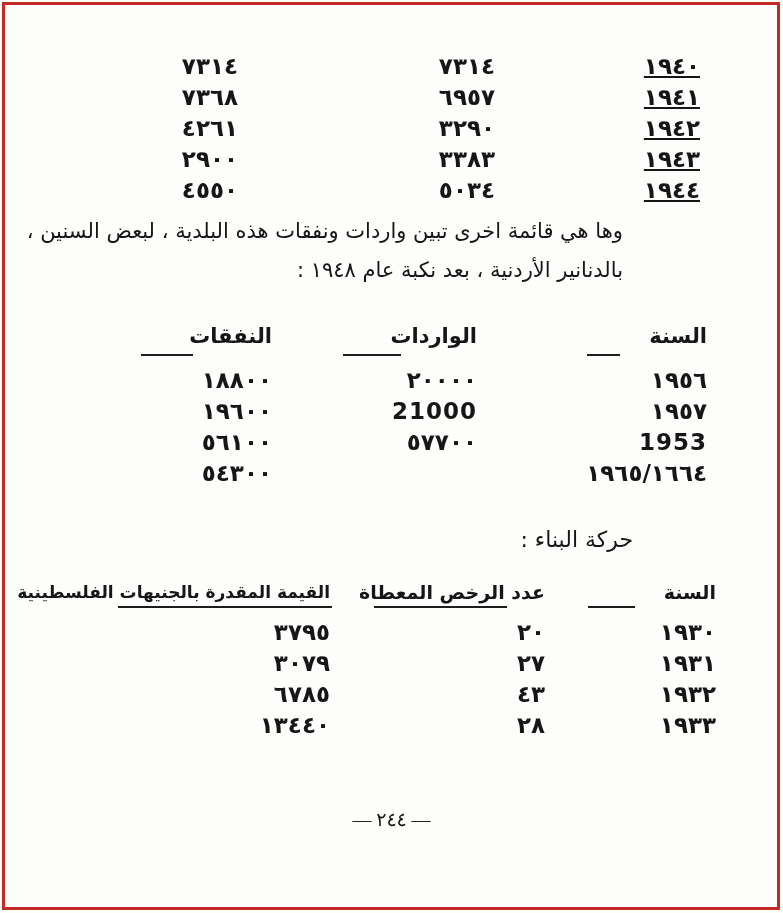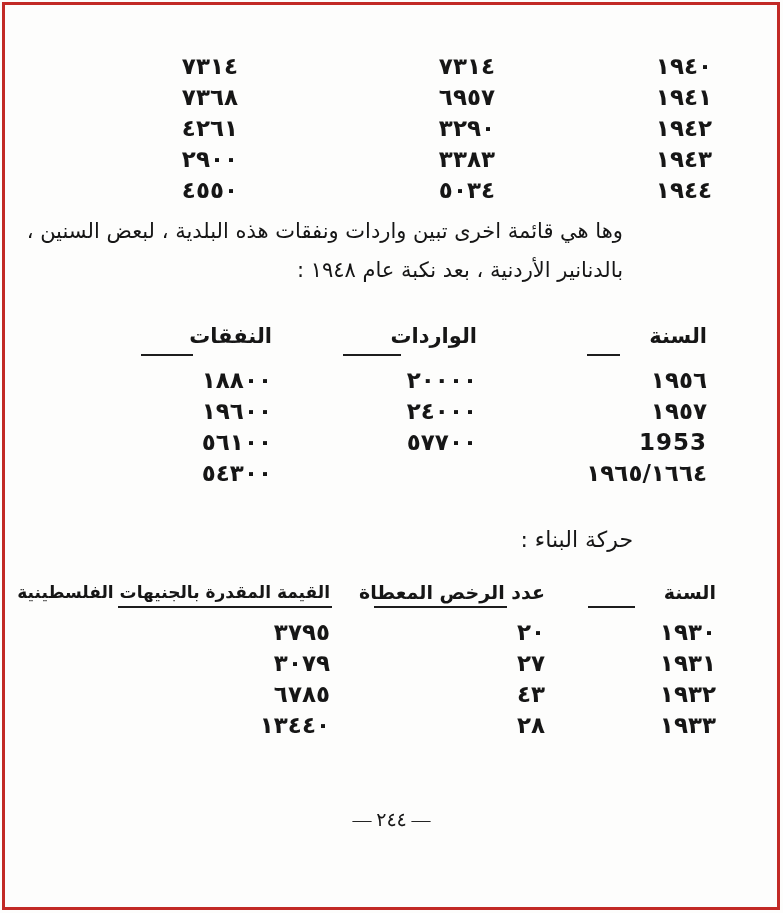--- a/index.html
+++ b/index.html
@@ -14,21 +14,21 @@
     border:3px solid #c22a26; pointer-events:none;
   }
   
   .tbl { position:absolute; left:0; width:100%; }
   .row { position:relative; height:31px; }
   .cell {
     position:absolute; top:0; white-space:nowrap;
     font-size:23px; line-height:28px; font-weight:700; letter-spacing:1px;
   }
   
-  .col-a { left:502px; width:210px; }
+  .col-a { left:490px; width:210px;text-decoration:underline; }
   .col-b { left:285px; width:210px; }
   .col-c { left:28px;  width:210px; }
   
   .col-d { left:497px; width:210px; }
   .col-e { left:267px; width:210px; }
   .col-f { left:62px;  width:210px; }
   
   .col-g { left:506px; width:210px; }
   .col-h { left:335px; width:210px; }
   .col-i { left:120px; width:210px; }
@@ -115,21 +115,21 @@
   <div class="rule u-exp"></div>
 
   <div class="tbl t2">
     <div class="row">
       <div class="cell col-d">١٩٥٦</div>
       <div class="cell col-e">٢٠٠٠٠</div>
       <div class="cell col-f">١٨٨٠٠</div>
     </div>
     <div class="row">
       <div class="cell col-d">١٩٥٧</div>
-      <div class="cell col-e">٢٤٠٠٠</div>
+      <div class="cell col-e">21000</div>
       <div class="cell col-f">١٩٦٠٠</div>
     </div>
     <div class="row">
       <div class="cell col-d">1953</div>
       <div class="cell col-e">٥٧٧٠٠</div>
       <div class="cell col-f">٥٦١٠٠</div>
     </div>
     <div class="row">
       <div class="cell col-d">١٩٦٥/١٦٦٤</div>
       <div class="cell col-f">٥٤٣٠٠</div>

